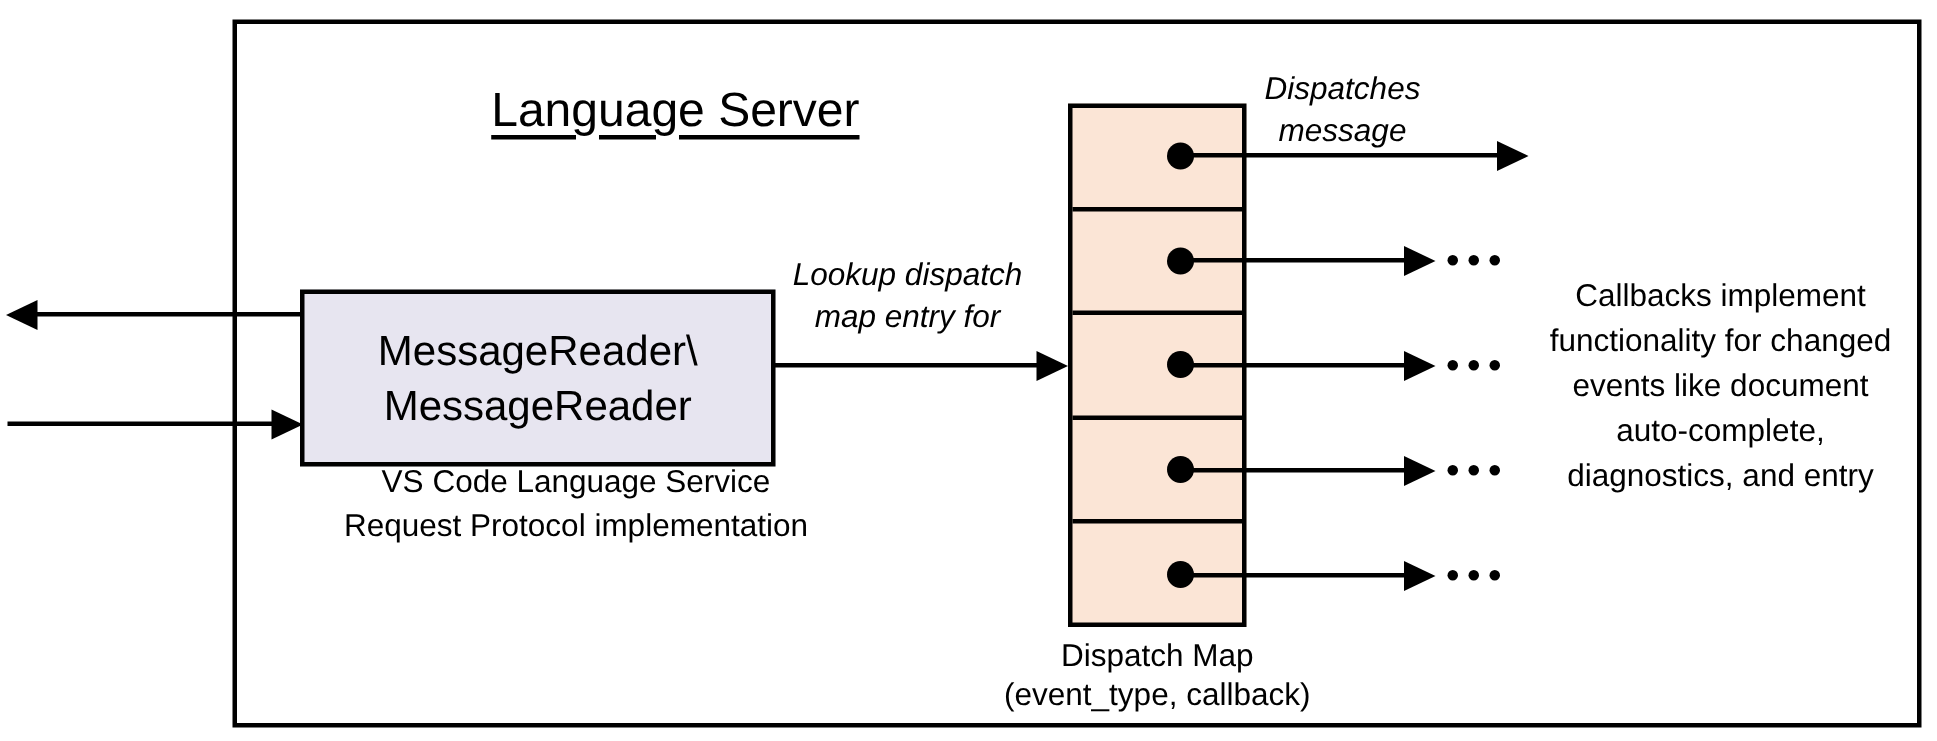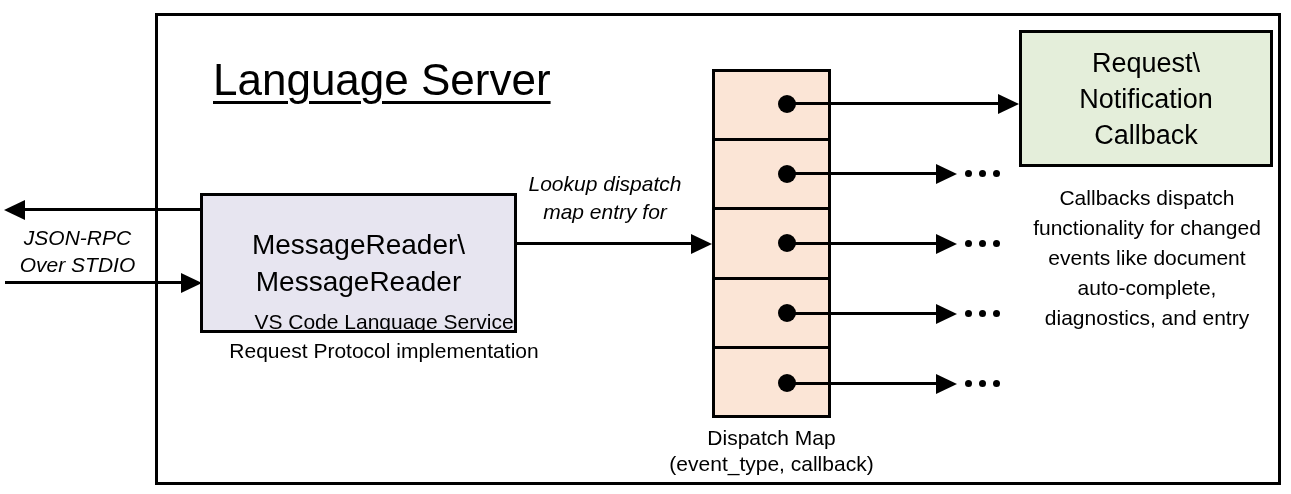--- a/index.html
+++ b/index.html
@@ -19,39 +19,39 @@
 
   .outer-box {
     left: 155px; top: 13px;
     width: 1126px; height: 472px;
     border: 3px solid #000;
     background: transparent;
   }
 
   .title {
     left: 213px; top: 55px; width: 360px;
-    font-size: 44px;
-    text-align: left;
+    font-size: 32px;
+    text-align: right;
     text-decoration: underline;
     text-decoration-thickness: 3px;
     text-underline-offset: 6px;
     white-space: nowrap;
   }
 
   .node-box {
     border: 3px solid #000;
     display: flex;
     flex-direction: column;
     align-items: center;
     justify-content: center;
     text-align: center;
   }
   .mr-box {
     left: 200px; top: 193px;
-    width: 317px; height: 140px;
+    width: 317px; height: 118px;
     font-size: 28px;
     line-height: 37px;
   }
   .cb-box {
     left: 1019px; top: 30px;
     width: 254px; height: 137px;
     font-size: 27px;
     line-height: 36px;
   }
 
@@ -134,24 +134,20 @@
     <div>VS Code Language Service</div>
     <div>Request Protocol implementation</div>
   </div>
 
   <div class="abs head-left" style="left:4px; top:200px;"></div>
   <div class="abs hline" style="left:23px; top:208px; width:178px;"></div>
 
   <div class="abs hline" style="left:5px; top:281px; width:177px;"></div>
   <div class="abs head-right" style="left:181px; top:273px;"></div>
 
-  <div class="abs ital stdio-label">
-    <div>JSON-RPC</div>
-    <div>Over STDIO</div>
-  </div>
 
   <div class="abs hline" style="left:516px; top:242px; width:176px;"></div>
   <div class="abs head-right" style="left:691px; top:234px;"></div>
 
   <div class="abs ital lookup-label">
     <div>Lookup dispatch</div>
     <div>map entry for</div>
   </div>
 
   <div class="abs dispatch-map" style="background: rgb(251, 229, 214);">
@@ -196,33 +192,32 @@
     </div>
 
   <div class="abs hline" style="left:786px; top:382px; width:151px;"></div>
   <div class="abs head-right" style="left:936px; top:374px;"></div>
   <div class="abs ellipsis" style="left:965px; top:380px;">
       <i></i>
       <i></i>
       <i></i>
     </div>
 
+  <div class="abs ital dispatch-label">
+    <div>Dispatches</div>
+    <div>message</div>
+  </div>
 
   <div class="abs caption map-caption">
     <div>Dispatch Map</div>
     <div>(event_type, callback)</div>
   </div>
 
-  <div class="abs node-box cb-box" style="background: rgb(228, 238, 218);">
-    <div>Request\</div>
-    <div>Notification</div>
-    <div>Callback</div>
-  </div>
 
   <div class="abs caption note">
-    <div>Callbacks dispatch</div>
+    <div>Callbacks implement</div>
     <div>functionality for changed</div>
     <div>events like document</div>
     <div>auto-complete,</div>
     <div>diagnostics, and entry</div>
   </div>
 
 </div>
 
 </body></html>

